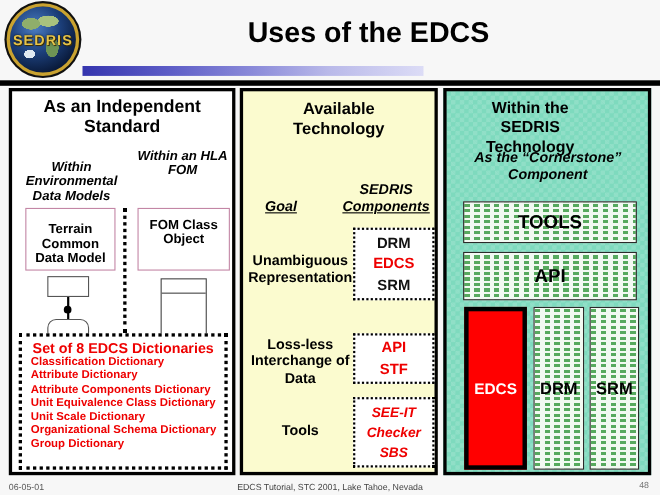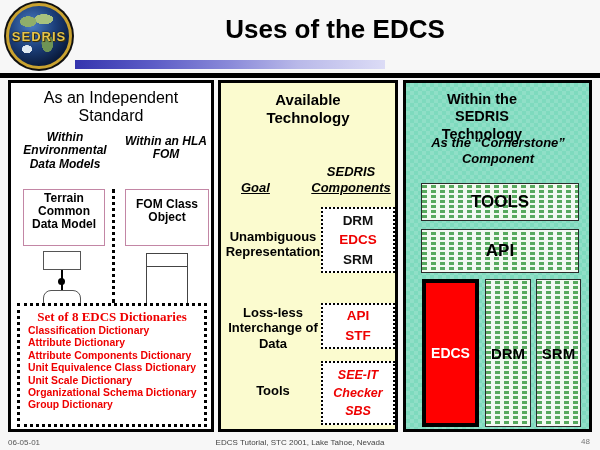--- a/index.html
+++ b/index.html
@@ -51,44 +51,44 @@
     left:403px; width:189px;
     background-color:#7edabe;
     background-image:
       linear-gradient(45deg, rgba(255,255,255,.14) 25%, transparent 25%, transparent 75%, rgba(255,255,255,.14) 75%),
       linear-gradient(45deg, rgba(255,255,255,.14) 25%, transparent 25%, transparent 75%, rgba(255,255,255,.14) 75%);
     background-size:8px 8px; background-position:0 0,4px 4px;
   }
 
   
   .lp-title { position:absolute; top:6px; left:20px; width:160px; text-align:center;
-              font-size:16px; font-weight:normal; line-height:1.15; }
+              font-size:16px; font-weight:bold; line-height:1.15; }
   .lp-colhead { position:absolute; font-size:12px; font-weight:bold; font-style:italic;
                 text-align:center; line-height:1.12; }
-  .lp-colhead1 { left:2px; top:48px; width:104px; }
+  .lp-colhead1 { left:2px; top:62px; width:104px; }
   .lp-colhead2 { left:112px; top:52px; width:86px; }
   .lp-divider { position:absolute; left:101px; top:106px; height:114px;
                 border-left:3px dotted #000; }
   .pink-box { position:absolute; border:1.5px solid #c386a5; background:#fff;
               font-size:12px; font-weight:bold; text-align:center; line-height:13px; }
-  .lp-terrain { left:12px; top:106px; width:82px; height:57px; padding-top:2px; }
+  .lp-terrain { left:12px; top:106px; width:82px; height:57px; padding-top:12px; }
   .lp-fom     { left:114px; top:106px; width:84px; height:57px; padding-top:8px; }
   .uml-rect { position:absolute; left:32px; top:168px; width:38px; height:19px;
               border:1.5px solid #555; background:#fff; }
   .uml-line { position:absolute; left:50px; top:187px; height:20px; border-left:2px solid #000; }
   .uml-dot  { position:absolute; left:47px; top:195px; width:7px; height:7px;
               border-radius:50%; background:#000; }
   .uml-round { position:absolute; left:32px; top:207px; width:38px; height:20px;
                border:1.5px solid #555; border-radius:8px; background:#fff; }
   .uml-class { position:absolute; left:135px; top:170px; width:42px; height:55px;
                border:1.5px solid #444; background:#fff; }
   .uml-class-top { height:13px; border-bottom:1.5px solid #444; }
   .dict-box { position:absolute; left:6px; top:220px; width:190px; height:124px;
               border:3px dotted #000; background:#fff; padding:3px 0 0 0; }
-  .dict-title { text-align:center; font-size:13px; font-weight:bold; color:#ee0000;font-family:Liberation Serif, serif; }
+  .dict-title { text-align:center; font-size:13px; font-weight:bold; color:#ee0000; }
   .dict-item { font-size:10.4px; font-weight:bold; color:#ee0000;
                padding-left:8px; line-height:12.4px; }
 
   
   .mp-title { position:absolute; top:8px; left:32px; width:110px; text-align:center;
               font-size:15px; font-weight:bold; line-height:1.2; }
   .mp-goal-head { position:absolute; left:20px; top:97px; font-size:13px; font-weight:bold;
                   font-style:italic; text-decoration:underline; }
   .mp-comp-head { position:absolute; left:84px; top:81px; width:92px; text-align:center;
                   font-size:13px; font-weight:bold; font-style:italic; line-height:1.25; }

